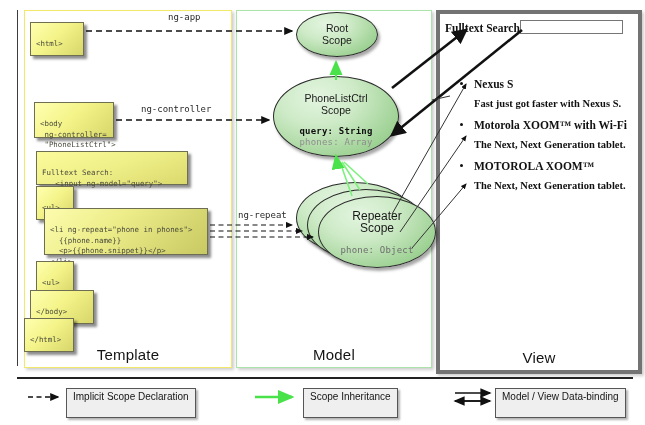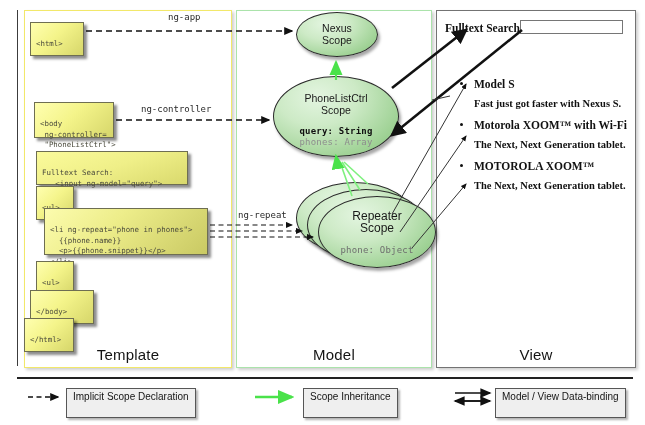--- a/index.html
+++ b/index.html
@@ -33,21 +33,21 @@
   }
 
   
   .panel {
     position: absolute;
     background: #ffffff;
     box-shadow: 2px 2px 3px rgba(0,0,0,0.20);
   }
   .panel-template { left: 24px;  top: 10px; width: 206px; height: 356px; border: 1px solid #f2e86a; }
   .panel-model    { left: 236px; top: 10px; width: 194px; height: 356px; border: 1px solid #abe3ab; }
-  .panel-view     { left: 436px; top: 10px; width: 198px; height: 356px; border: 1px solid #737373; }
+  .panel-view     { left: 436px; top: 10px; width: 198px; height: 356px; border: 4px solid #737373; }
 
   .panel-label {
     position: absolute;
     bottom: 4px;
     left: 0;
     width: 100%;
     text-align: center;
     font-size: 15px;
     color: #141414;
     letter-spacing: 0.2px;
@@ -224,21 +224,21 @@
   <div class="codebox cb-ul1">&lt;ul&gt;</div>
   <div class="codebox cb-li">&lt;li ng-repeat="phone in phones"&gt;
   {{phone.name}}
   &lt;p&gt;{{phone.snippet}}&lt;/p&gt;
 &lt;/li&gt;</div>
   <div class="codebox cb-ul2">&lt;ul&gt;</div>
   <div class="codebox cb-bodyend">&lt;/body&gt;</div>
   <div class="codebox cb-htmlend">&lt;/html&gt;</div>
 
   <div class="ellipse ell-root">
-    <div class="ell-text t1">Nexus</div>
+    <div class="ell-text t1">Root</div>
     <div class="ell-text t1" style="top:21px;font-size:10.5px;">Scope</div>
   </div>
 
   <div class="ellipse ell-ctrl">
     <div class="ell-text t1">PhoneListCtrl</div>
     <div class="ell-text t1" style="top:27px;">Scope</div>
     <div class="ell-text t2">query: String</div>
     <div class="ell-text t3">phones: Array</div>
   </div>
 
@@ -249,21 +249,21 @@
     <div class="ell-text t1" style="top:25px;">Scope</div>
     <div class="ell-text t2">phone: Object</div>
   </div>
 
   <div class="view-label">Fulltext Search:</div>
   <input class="view-input" type="text" value="" style="">
 
   <div class="view-list">
     <div class="view-item">
       <span class="view-bullet"></span>
-      <div class="view-name">Model S</div>
+      <div class="view-name">Nexus S</div>
       <div class="view-snippet">Fast just got faster with Nexus S.</div>
     </div>
     <div class="view-item">
       <span class="view-bullet"></span>
       <div class="view-name">Motorola XOOM™  with Wi-Fi</div>
       <div class="view-snippet">The Next, Next Generation tablet.</div>
     </div>
     <div class="view-item">
       <span class="view-bullet"></span>
       <div class="view-name">MOTOROLA XOOM™</div>

